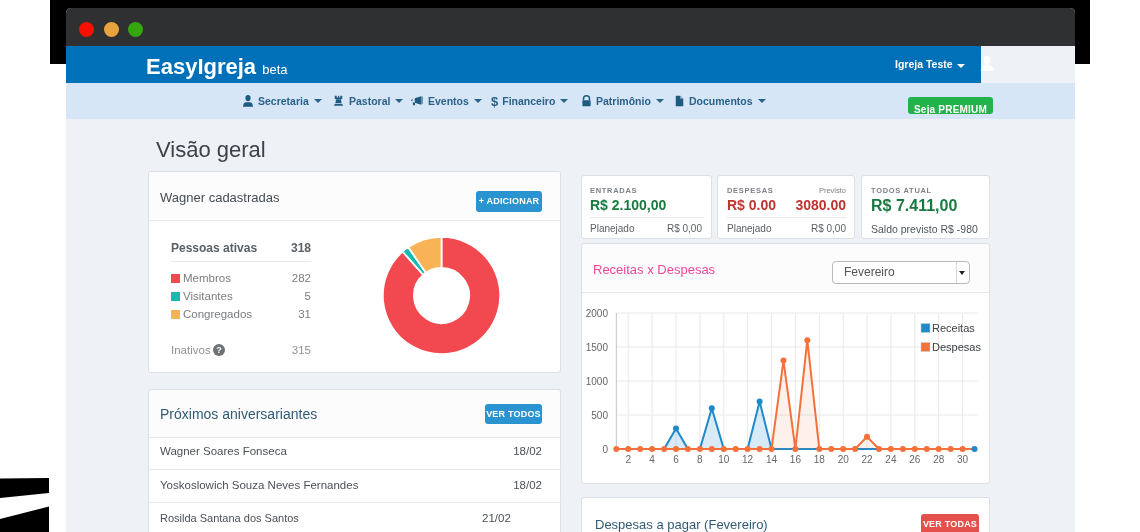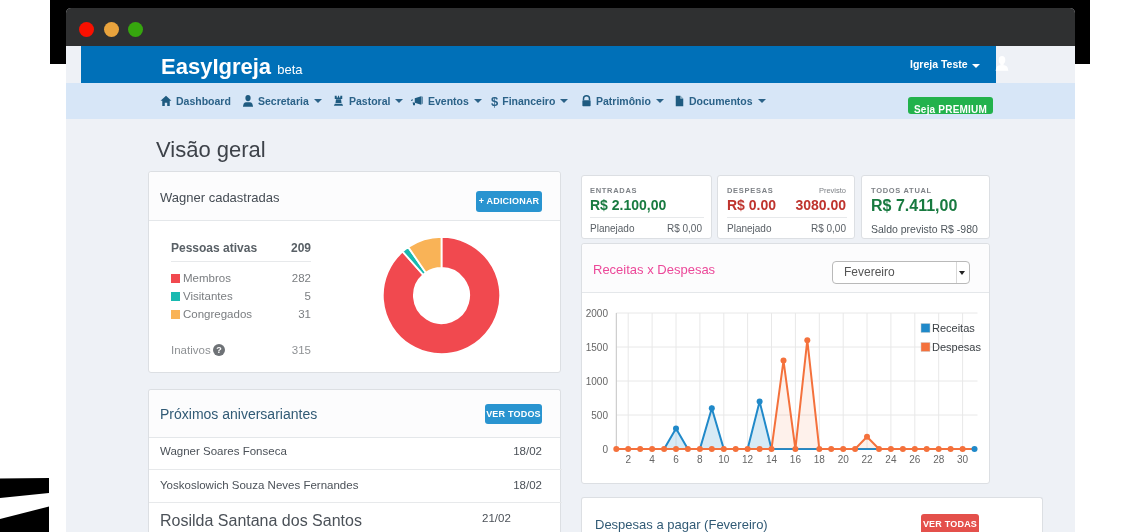--- a/index.html
+++ b/index.html
@@ -5,21 +5,21 @@
   * { margin:0; padding:0; box-sizing:border-box; }
   html,body { width:1140px; height:532px; overflow:hidden; background:#fff;
     font-family:"Liberation Sans", sans-serif; }
   .abs { position:absolute; }
   #canvas { position:relative; width:1140px; height:532px; }
   #blackrect { left:50px; top:0; width:1040px; height:64px; background:#000; }
   #window { left:66px; top:8px; width:1009px; height:524px;
     border-radius:5px 5px 0 0; overflow:hidden; background:#eef1f6; }
   #titlebar { left:0; top:0; width:1009px; height:38px; background:#2f3031; }
   .light { border-radius:50%; width:15px; height:15px; top:14px; }
-  #header { left:0; top:38px; width:915px; height:37px; background:#0070b8;margin-left:15px; }
+  #header { left:0; top:38px; width:915px; height:37px; background:#0070b8; }
   #navbar { left:0; top:75px; width:1009px; height:36px; background:#d7e6f7; }
   .navitem { top:0; height:36px; display:flex; align-items:center;
     color:#2b6288; font-size:10.5px; font-weight:bold; white-space:nowrap; }
   .navitem svg { margin-right:4px; }
   .caret { display:inline-block; width:0; height:0; border-left:4px solid transparent;
     border-right:4px solid transparent; border-top:4px solid #2b6288; margin-left:5px; }
   .card { position:absolute; background:#fff; border:1px solid #dcdfe3; border-radius:3px; }
   .cardhead { position:absolute; left:0; top:0; width:100%; border-bottom:1px solid #e4e7ea; background:#fcfcfd; border-radius:3px 3px 0 0; }
   .btn { position:absolute; color:#fff; font-weight:bold; text-align:center;
     border-radius:3px; font-size:9px; letter-spacing:0.2px; white-space:nowrap; }
@@ -45,26 +45,20 @@
     <div class="abs" id="header">
       <div class="abs" style="left:80px; top:8px; color:#fff; font-size:22px; font-weight:bold;">EasyIgreja <span style="font-size:13px; font-weight:normal;">beta</span></div>
       <div class="abs" style="left:829px; top:12px; color:#fff; font-size:10.5px; font-weight:bold;">Igreja Teste<span class="caret" style="border-top-color:#fff; margin-left:4px;"></span></div>
       <svg class="abs" style="left:914px; top:10px;" width="14" height="15" viewBox="0 0 14 15">
         <ellipse cx="7" cy="3.9" rx="3.3" ry="3.9" fill="#fff"></ellipse>
           <rect x="5.4" y="6.5" width="3.2" height="3.2" fill="#fff"></rect>
         <path d="M0.6 14.8 L1.6 11 Q2.8 9.2 4.8 9.2 L9.2 9.2 Q11.2 9.2 12.4 11 L13.4 14.8 Z" fill="#fff"></path>
       </svg>
     </div>
     <div class="abs" id="navbar">
-      <div class="abs navitem" style="left:94px;">
-        <svg width="12" height="12" viewBox="0 0 16 16">
-            <path d="M8 1 L15.3 7.6 H13 V14.5 H9.6 V10.2 H6.4 V14.5 H3 V7.6 H0.7 Z" fill="#1f5b80"></path>
-          </svg>
-        Dashboard
-      </div>
       <div class="abs navitem" style="left:176px;">
         <svg width="12" height="12" viewBox="0 0 14 15">
             <ellipse cx="7" cy="3.9" rx="3.3" ry="3.9" fill="#1f5b80"></ellipse>
             <path d="M0.6 14.8 L1.6 11 Q2.8 9.2 4.8 9.2 L9.2 9.2 Q11.2 9.2 12.4 11 L13.4 14.8 Z" fill="#1f5b80"></path>
           </svg>
         Secretaria<span class="caret"></span>
       </div>
       <div class="abs navitem" style="left:266px;">
         <svg width="13" height="12" viewBox="0 0 16 16">
             <path d="M3 1 h2.6 v2.2 h1.6 V1 h1.6 v2.2 h1.6 V1 H13 v4.4 H3 Z" fill="#1f5b80"></path>
@@ -103,21 +97,21 @@
     </div>
   </div>
 
   <div class="abs" style="left:156px; top:137px; font-size:22px; color:#3d4249;">Visão geral</div>
 
   <div class="card" style="left:148px; top:171px; width:413px; height:202px;">
     <div class="cardhead" style="height:49px;"></div>
     <div class="abs" style="left:11px; top:18px; font-size:13px; color:#454c54;">Wagner cadastradas</div>
     <div class="btn" style="left:327px; top:19px; width:66px; height:21px; line-height:21px; background:#2994d0;">+ ADICIONAR</div>
     <div class="abs" style="left:22px; top:69px; width:140px; font-size:12px; font-weight:bold; color:#596066;">Pessoas ativas</div>
-    <div class="abs" style="left:110px; top:69px; width:52px; font-size:12px; font-weight:bold; color:#596066; text-align:right;">209</div>
+    <div class="abs" style="left:110px; top:69px; width:52px; font-size:12px; font-weight:bold; color:#596066; text-align:right;">318</div>
     <div class="abs" style="left:22px; top:89px; width:140px; border-top:1px solid #e7e9eb;"></div>
     <div class="abs" style="left:22px; top:102px; width:9px; height:9px; background:#f1494f;"></div>
     <div class="abs" style="left:34px; top:100px; font-size:11.5px; color:#7a7d80;">Membros</div>
     <div class="abs" style="left:110px; top:100px; width:52px; font-size:11.5px; color:#7a7d80; text-align:right;">282</div>
     <div class="abs" style="left:22px; top:120px; width:9px; height:9px; background:#18b9b0;"></div>
     <div class="abs" style="left:34px; top:118px; font-size:11.5px; color:#7a7d80;">Visitantes</div>
     <div class="abs" style="left:110px; top:118px; width:52px; font-size:11.5px; color:#7a7d80; text-align:right;">5</div>
     <div class="abs" style="left:22px; top:138px; width:9px; height:9px; background:#f9b357;"></div>
     <div class="abs" style="left:34px; top:136px; font-size:11.5px; color:#7a7d80;">Congregados</div>
     <div class="abs" style="left:110px; top:136px; width:52px; font-size:11.5px; color:#7a7d80; text-align:right;">31</div>
@@ -136,21 +130,21 @@
   <div class="card" style="left:148px; top:389px; width:413px; height:143px; border-bottom:none; border-radius:3px 3px 0 0;">
     <div class="cardhead" style="height:48px;"></div>
     <div class="abs" style="left:11px; top:16px; font-size:14px; color:#315a75;">Próximos aniversariantes</div>
     <div class="btn" style="left:336px; top:14px; width:57px; height:20px; line-height:20px; background:#2994d0;">VER TODOS</div>
     <div class="abs" style="left:11px; top:55px; font-size:11.5px; color:#4b5158;">Wagner Soares Fonseca</div>
     <div class="abs" style="left:333px; top:55px; width:60px; font-size:11.5px; color:#4b5158; text-align:right;">18/02</div>
     <div class="abs" style="left:0; top:79px; width:413px; border-top:1px solid #e7e9eb;"></div>
     <div class="abs" style="left:11px; top:89px; font-size:11.5px; color:#4b5158;">Yoskoslowich Souza Neves Fernandes</div>
     <div class="abs" style="left:333px; top:89px; width:60px; font-size:11.5px; color:#4b5158; text-align:right;">18/02</div>
     <div class="abs" style="left:0; top:112px; width:413px; border-top:1px solid #e7e9eb;"></div>
-    <div class="abs" style="left:11px; top:122px; font-size:16px; color:#4b5158;">Rosilda Santana dos Santos</div>
+    <div class="abs" style="left:11px; top:122px; font-size:11px; color:#4b5158;">Rosilda Santana dos Santos</div>
     <div class="abs" style="left:333px; top:122px; width:60px; font-size:11.5px; color:#4b5158; text-align:left;">21/02</div>
   </div>
 
   <div class="statbox" style="left:581px; top:175px; width:131px; height:64px;">
     <div class="statlabel" style="left:8px; top:10px;">ENTRADAS</div>
     <div class="money" style="left:8px; top:21px; color:#187a40;">R$ 2.100,00</div>
     <div class="abs" style="left:8px; top:41px; width:114px; border-top:1px solid #e7e9eb;"></div>
     <div class="statrow" style="left:8px; top:47px;">Planejado</div>
     <div class="statrow" style="right:9px; top:47px;">R$ 0,00</div>
   </div>
@@ -266,17 +260,17 @@
       <text x="333.8" y="171">26</text>
         <text x="357.7" y="171">28</text>
         <text x="381.6" y="171">30</text>
     </g>
     <rect x="340" y="31.5" width="9" height="9" fill="#2089c9" stroke="#ccc" stroke-width="0.5"></rect>
     <text x="351" y="40" font-size="11" fill="#3a3f44">Receitas</text>
     <rect x="340" y="50.5" width="9" height="9" fill="#f4713c" stroke="#ccc" stroke-width="0.5"></rect>
     <text x="351" y="59" font-size="11" fill="#3a3f44">Despesas</text>
   </svg>
 
-  <div class="card" style="left:581px; top:497px; width:462px; height:35px; border-bottom:none; border-radius:3px 3px 0 0;">
+  <div class="card" style="left:581px; top:497px; width:409px; height:35px; border-bottom:none; border-radius:3px 3px 0 0;">
     <div class="abs" style="left:13px; top:19px; font-size:13px; color:#315a75;">Despesas a pagar (Fevereiro)</div>
     <div class="btn" style="left:339px; top:16px; width:58px; height:20px; line-height:20px; background:#e4504b;">VER TODAS</div>
   </div>
 </div>
 
 </body></html>

